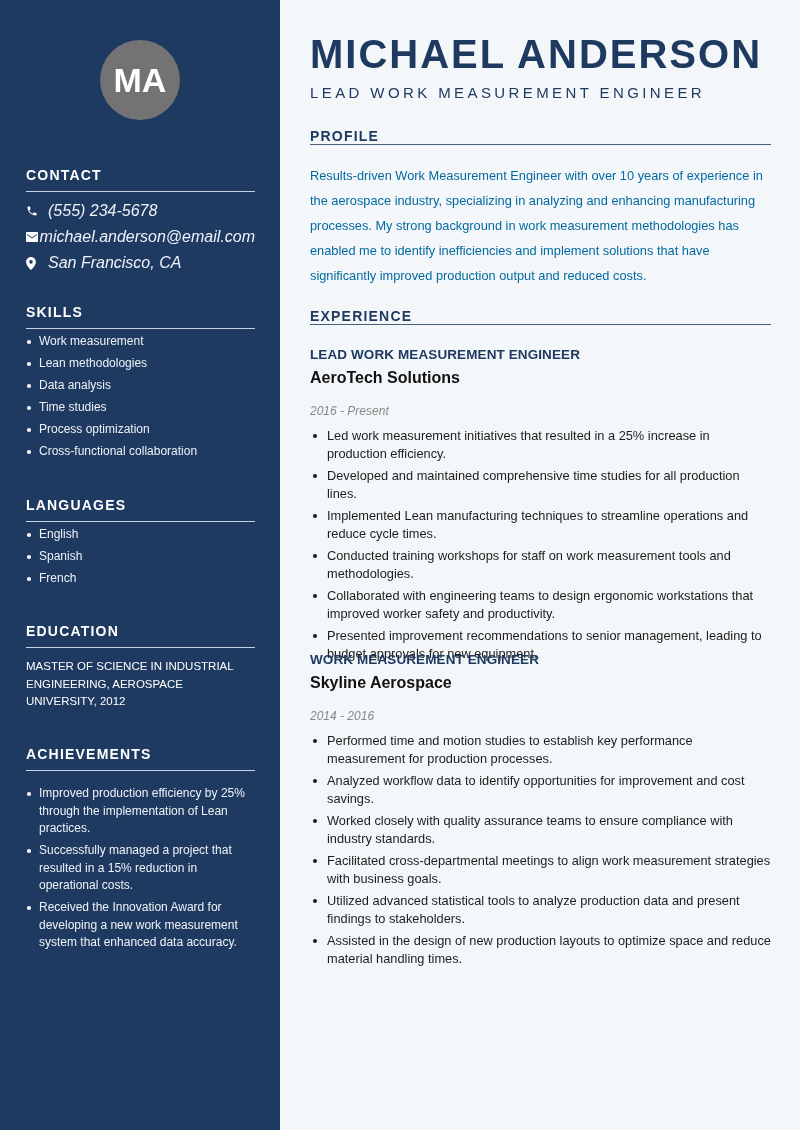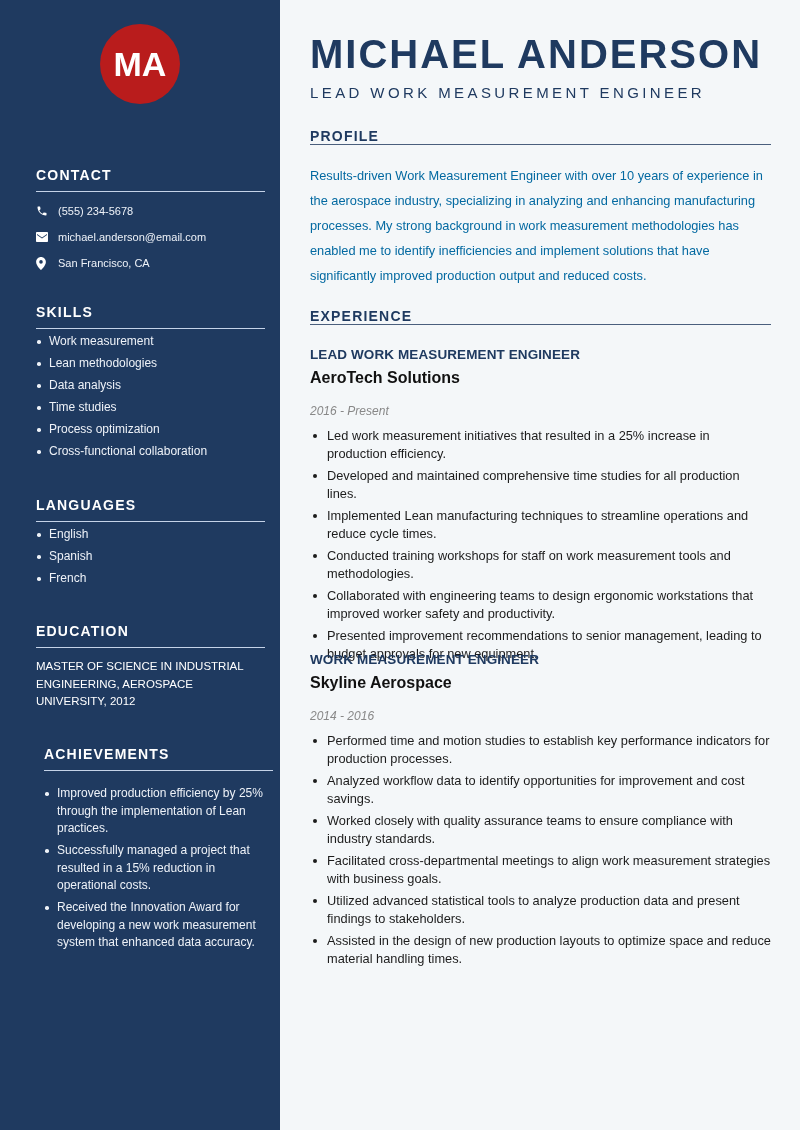--- a/index.html
+++ b/index.html
@@ -12,42 +12,43 @@
   }
   .sidebar {
     position: absolute; left: 0; top: 0;
     width: 280px; height: 1130px;
     background: #1f3a60;
     color: #ffffff;
     padding: 0 26px;
   }
   .avatar {
     position: absolute;
-    left: 100px; top: 24px;
+    left: 100px; top: 40px;
     width: 80px; height: 80px;
     border-radius: 50%;
-    background: #b91c1c;
+    background: #737373;
     display: flex; align-items: center; justify-content: center;
     font-weight: bold;
     font-size: 34px;
     color: #ffffff;
     letter-spacing: 0px;
   }
-  .side-section { position: absolute; left: 36px; width: 229px; }
+  .side-section { position: absolute; left: 26px; width: 229px; }
   .side-h {
     font-size: 14px; font-weight: bold;
     letter-spacing: 1.2px;
     color: #ffffff;
     padding-bottom: 8px;
     border-bottom: 1.5px solid #c5d3e8;
   }
   .contact-row {
     display: flex; align-items: center;
-    font-size: 11px; color: #eef2f8;
+    font-size: 16px; color: #eef2f8;
     height: 26px;
+    font-style: italic;
   }
   .contact-row .ic { width: 22px; display: flex; align-items: center; }
   .side-list { list-style: none; margin-top: 4px; }
   .side-list li {
     position: relative;
     padding-left: 13px;
     font-size: 12px;
     line-height: 17.5px;
     color: #eef2f8;
     margin-bottom: 4.5px;
@@ -179,21 +180,21 @@
       <li>Spanish</li>
       <li>French</li>
     </ul>
   </section>
 
   <section class="side-section" style="top:623px;">
     <h2 class="side-h">EDUCATION</h2>
     <p class="edu-text">MASTER OF SCIENCE IN INDUSTRIAL ENGINEERING, AEROSPACE UNIVERSITY, 2012</p>
   </section>
 
-  <section class="side-section" style="top:746px;margin-left:8px;">
+  <section class="side-section" style="top:746px;">
     <h2 class="side-h">ACHIEVEMENTS</h2>
     <ul class="side-list" style="margin-top:14px;">
       <li>Improved production efficiency by 25% through the implementation of Lean practices.</li>
       <li>Successfully managed a project that resulted in a 15% reduction in operational costs.</li>
       <li>Received the Innovation Award for developing a new work measurement system that enhanced data accuracy.</li>
     </ul>
   </section>
 </aside>
 
 <main class="main">
@@ -217,21 +218,21 @@
       <li>Collaborated with engineering teams to design ergonomic workstations that improved worker safety and productivity.</li>
       <li>Presented improvement recommendations to senior management, leading to budget approvals for new equipment.</li>
     </ul>
   </div>
 
   <div class="job" style="top:651px;">
     <div class="job-title">WORK MEASUREMENT ENGINEER</div>
     <div class="job-company">Skyline Aerospace</div>
     <div class="job-dates">2014 - 2016</div>
     <ul class="job-bullets">
-      <li>Performed time and motion studies to establish key performance indicators for production processes.</li>
+      <li>Performed time and motion studies to establish key performance measurement for production processes.</li>
       <li>Analyzed workflow data to identify opportunities for improvement and cost savings.</li>
       <li>Worked closely with quality assurance teams to ensure compliance with industry standards.</li>
       <li>Facilitated cross-departmental meetings to align work measurement strategies with business goals.</li>
       <li>Utilized advanced statistical tools to analyze production data and present findings to stakeholders.</li>
       <li>Assisted in the design of new production layouts to optimize space and reduce material handling times.</li>
     </ul>
   </div>
 </main>
 
 </body></html>

